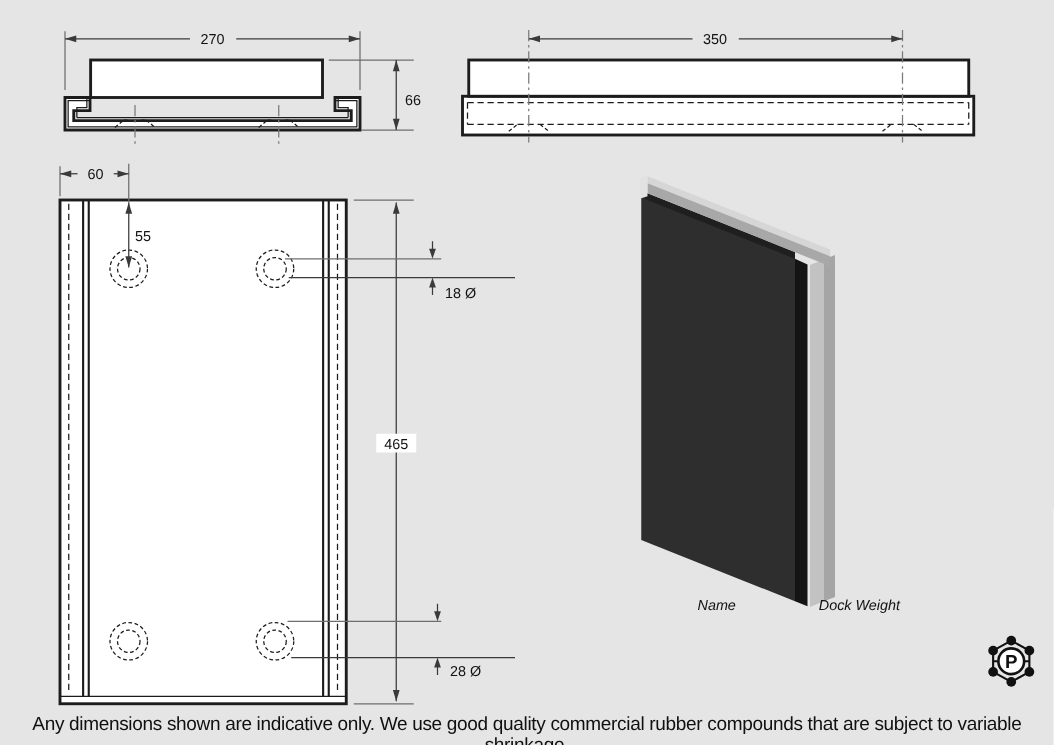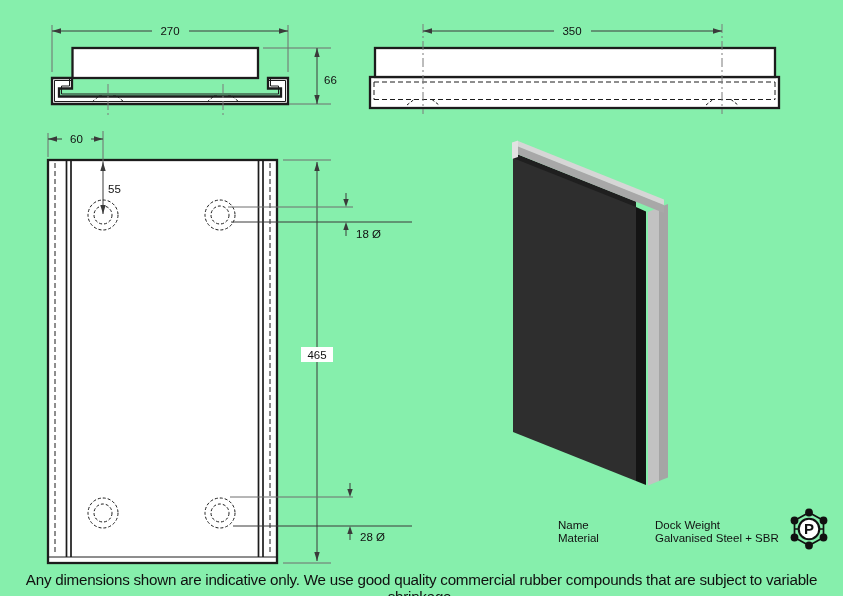--- a/index.html
+++ b/index.html
@@ -1,30 +1,30 @@
 <!DOCTYPE html>
 <html><head>
 <meta charset="utf-8">
 <style>
   html,body{margin:0;padding:0;background:#fff;}
-  .canvas{position:relative;width:843px;height:596px;background:#86efac;overflow:hidden;
+  .canvas{position:relative;width:843px;height:596px;background:#e5e5e5;overflow:hidden;
           font-family:"Liberation Sans",sans-serif;color:#111;}
   svg{position:absolute;left:0;top:0;}
   .ol-f{stroke:#1c1c1c;stroke-width:2.3;fill:#ffffff;stroke-linejoin:miter;}
   .il{stroke:#1c1c1c;stroke-width:1;fill:none;}
   .med{stroke:#1c1c1c;stroke-width:1.7;fill:none;}
   .hid{stroke:#1c1c1c;stroke-width:1;fill:none;stroke-dasharray:5 3;}
   .cs{stroke:#1c1c1c;stroke-width:1;fill:none;stroke-dasharray:3 2;}
   .cl{stroke:#7a7a7a;stroke-width:1;fill:none;stroke-dasharray:9 3 2 3;}
   .dim{stroke:#6e6e6e;stroke-width:1;fill:none;}
   .dimd{stroke:#3a3a3a;stroke-width:1;fill:none;}
   .arr{fill:#3a3a3a;stroke:none;}
   .dtxt{font-family:"Liberation Sans",sans-serif;font-size:11.5px;fill:#111;}
   
-  .tblock{position:absolute;left:558px;top:519px;font-size:11.5px;line-height:13.2px;}
+  .tblock{position:absolute;left:558px;top:479px;font-size:11.5px;line-height:13.2px;font-style:italic;}
   .trow{display:flex;}
   .tlabel{width:97px;}
   .tvalue{white-space:nowrap;}
   
   .footer{position:absolute;left:0;top:571px;width:843px;text-align:center;
           font-size:15.2px;letter-spacing:-0.25px;color:#101010;}
 </style>
 </head>
 <body>
 
@@ -183,20 +183,16 @@
     <circle cx="24" cy="23" r="10.3" fill="#ffffff" stroke="#111" stroke-width="2.1"></circle>
     <text x="24" y="28.3" text-anchor="middle" style="font-family:'Liberation Sans',sans-serif;font-size:15px;font-weight:bold;fill:#111;">P</text>
   </g>
 </svg>
 
   <div class="tblock">
     <div class="trow">
       <div class="tlabel">Name</div>
       <div class="tvalue">Dock Weight</div>
     </div>
-    <div class="trow">
-      <div class="tlabel">Material</div>
-      <div class="tvalue">Galvanised Steel + SBR</div>
-    </div>
   </div>
 
   <div class="footer">Any dimensions shown are indicative only. We use good quality commercial rubber compounds that are subject to variable shrinkage.</div>
 </div>
 
 </body></html>

